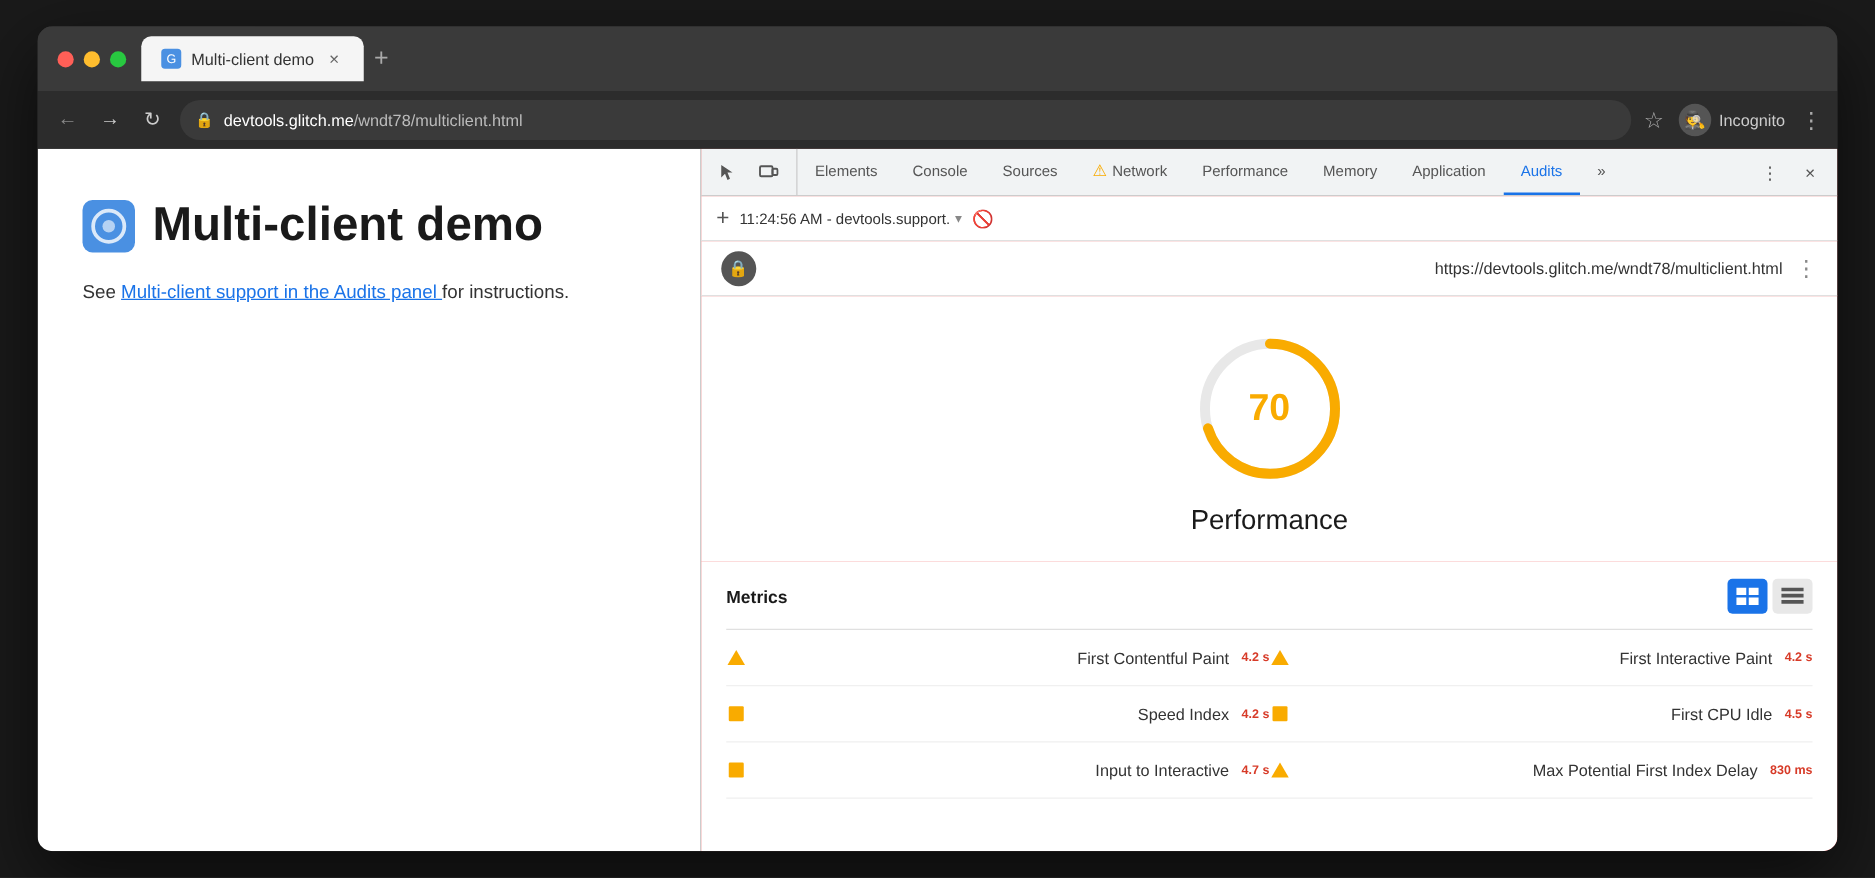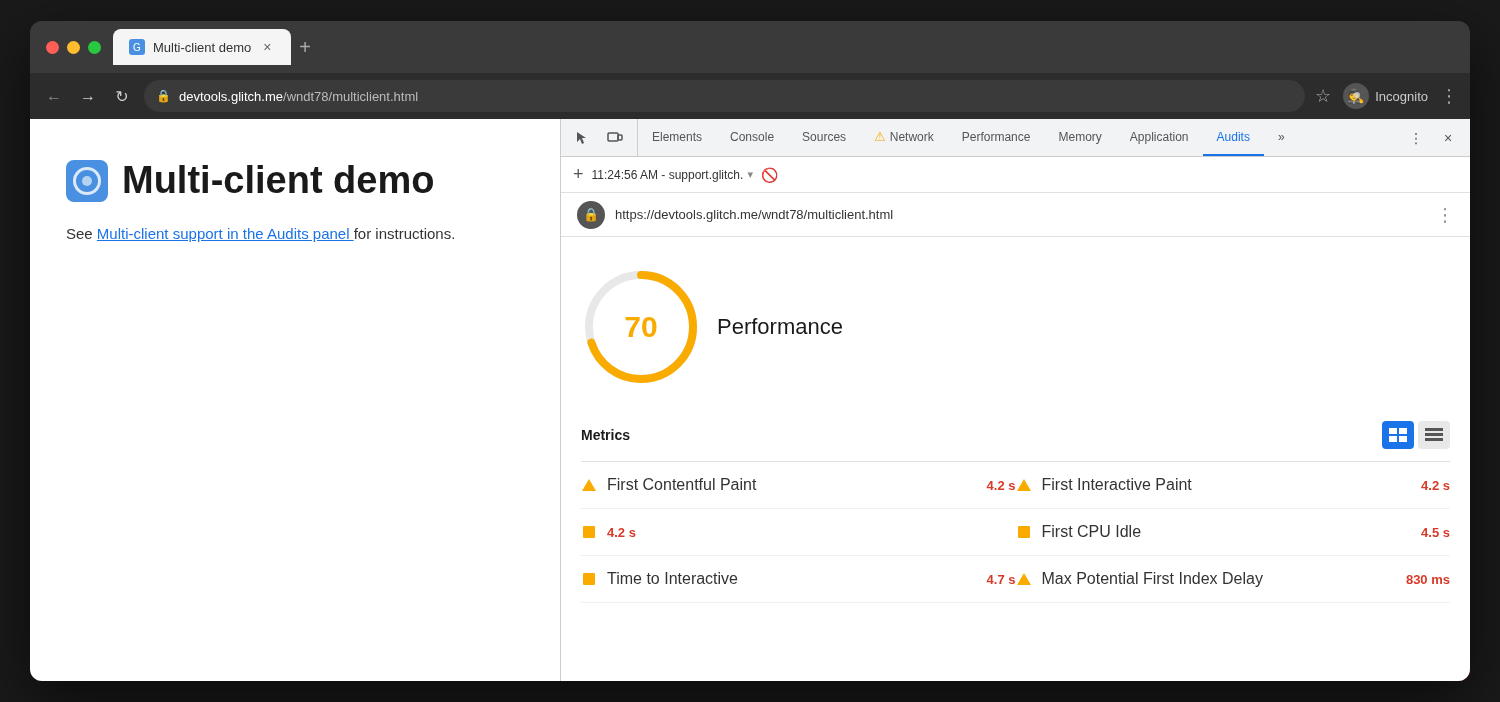--- a/index.html
+++ b/index.html
@@ -212,20 +212,21 @@
       color: #1a73e8;
       text-decoration: underline;
     }
     
     .devtools-panel {
       flex: 1;
       background: #ef4444;
       display: flex;
       flex-direction: column;
       border-left: 1px solid #ccc;
+      text-align: right;
     }
     .devtools-toolbar {
       background: #f1f3f4;
       border-bottom: 1px solid #ccc;
       display: flex;
       align-items: center;
       height: 38px;
       flex-shrink: 0;
     }
     .devtools-icons {
@@ -345,20 +346,21 @@
     .audit-more {
       color: #888;
       font-size: 18px;
       cursor: pointer;
     }
     
     .score-section {
       background: white;
       padding: 30px 20px 20px;
       display: flex;
+      flex-direction: column;
       align-items: center;
       gap: 16px;
       flex-shrink: 0;
     }
     .score-circle-container {
       position: relative;
       width: 120px;
       height: 120px;
     }
     .score-svg {
@@ -460,26 +462,26 @@
       border-right: 7px solid transparent;
       border-bottom: 12px solid #f9ab00;
     }
     .square-orange {
       width: 12px;
       height: 12px;
       background: #f9ab00;
       border-radius: 1px;
     }
     .metric-name {
-      font-size: 16px;
+      font-size: 13px;
       color: #333;
       flex: 1;
     }
     .metric-value {
-      font-size: 13px;
+      font-size: 10px;
       font-weight: 600;
       color: #d73a27;
     }
   </style>
 </head>
 <body>
 
 <div class="browser-window">
 
   <div class="title-bar">
@@ -584,21 +586,21 @@
           </div>
           <div class="dt-icon">
             <span>×</span>
           </div>
         </div>
       </div>
 
       <div class="audit-bar">
         <span class="audit-add-btn">+</span>
         <div class="audit-dropdown">
-          <span class="audit-label">11:24:56 AM - support.glitch.</span>
+          <span class="audit-label">11:24:56 AM - devtools.support.</span>
           <span style="font-size:11px;color:#888;">▾</span>
         </div>
         <span class="audit-cancel">🚫</span>
       </div>
 
       <div class="audit-url-bar">
         <div class="audit-site-icon">🔒</div>
         <span class="audit-url">https://devtools.glitch.me/wndt78/multiclient.html</span>
         <span class="audit-more">⋮</span>
       </div>
@@ -649,35 +651,36 @@
               <div class="triangle-orange"></div>
             </div>
             <span class="metric-name">First Interactive Paint</span>
             <span class="metric-value">4.2 s</span>
           </div>
 
           <div class="metric-item">
             <div class="metric-icon-triangle">
               <div class="square-orange"></div>
             </div>
+            <span class="metric-name">Speed Index</span>
             <span class="metric-value">4.2 s</span>
           </div>
           <div class="metric-item">
             <div class="metric-icon-triangle">
               <div class="square-orange"></div>
             </div>
             <span class="metric-name">First CPU Idle</span>
             <span class="metric-value">4.5 s</span>
           </div>
 
           <div class="metric-item">
             <div class="metric-icon-triangle">
               <div class="square-orange"></div>
             </div>
-            <span class="metric-name">Time to Interactive</span>
+            <span class="metric-name">Input to Interactive</span>
             <span class="metric-value">4.7 s</span>
           </div>
           <div class="metric-item">
             <div class="metric-icon-triangle">
               <div class="triangle-orange"></div>
             </div>
             <span class="metric-name">Max Potential First Index Delay</span>
             <span class="metric-value">830 ms</span>
           </div>
         </div>

